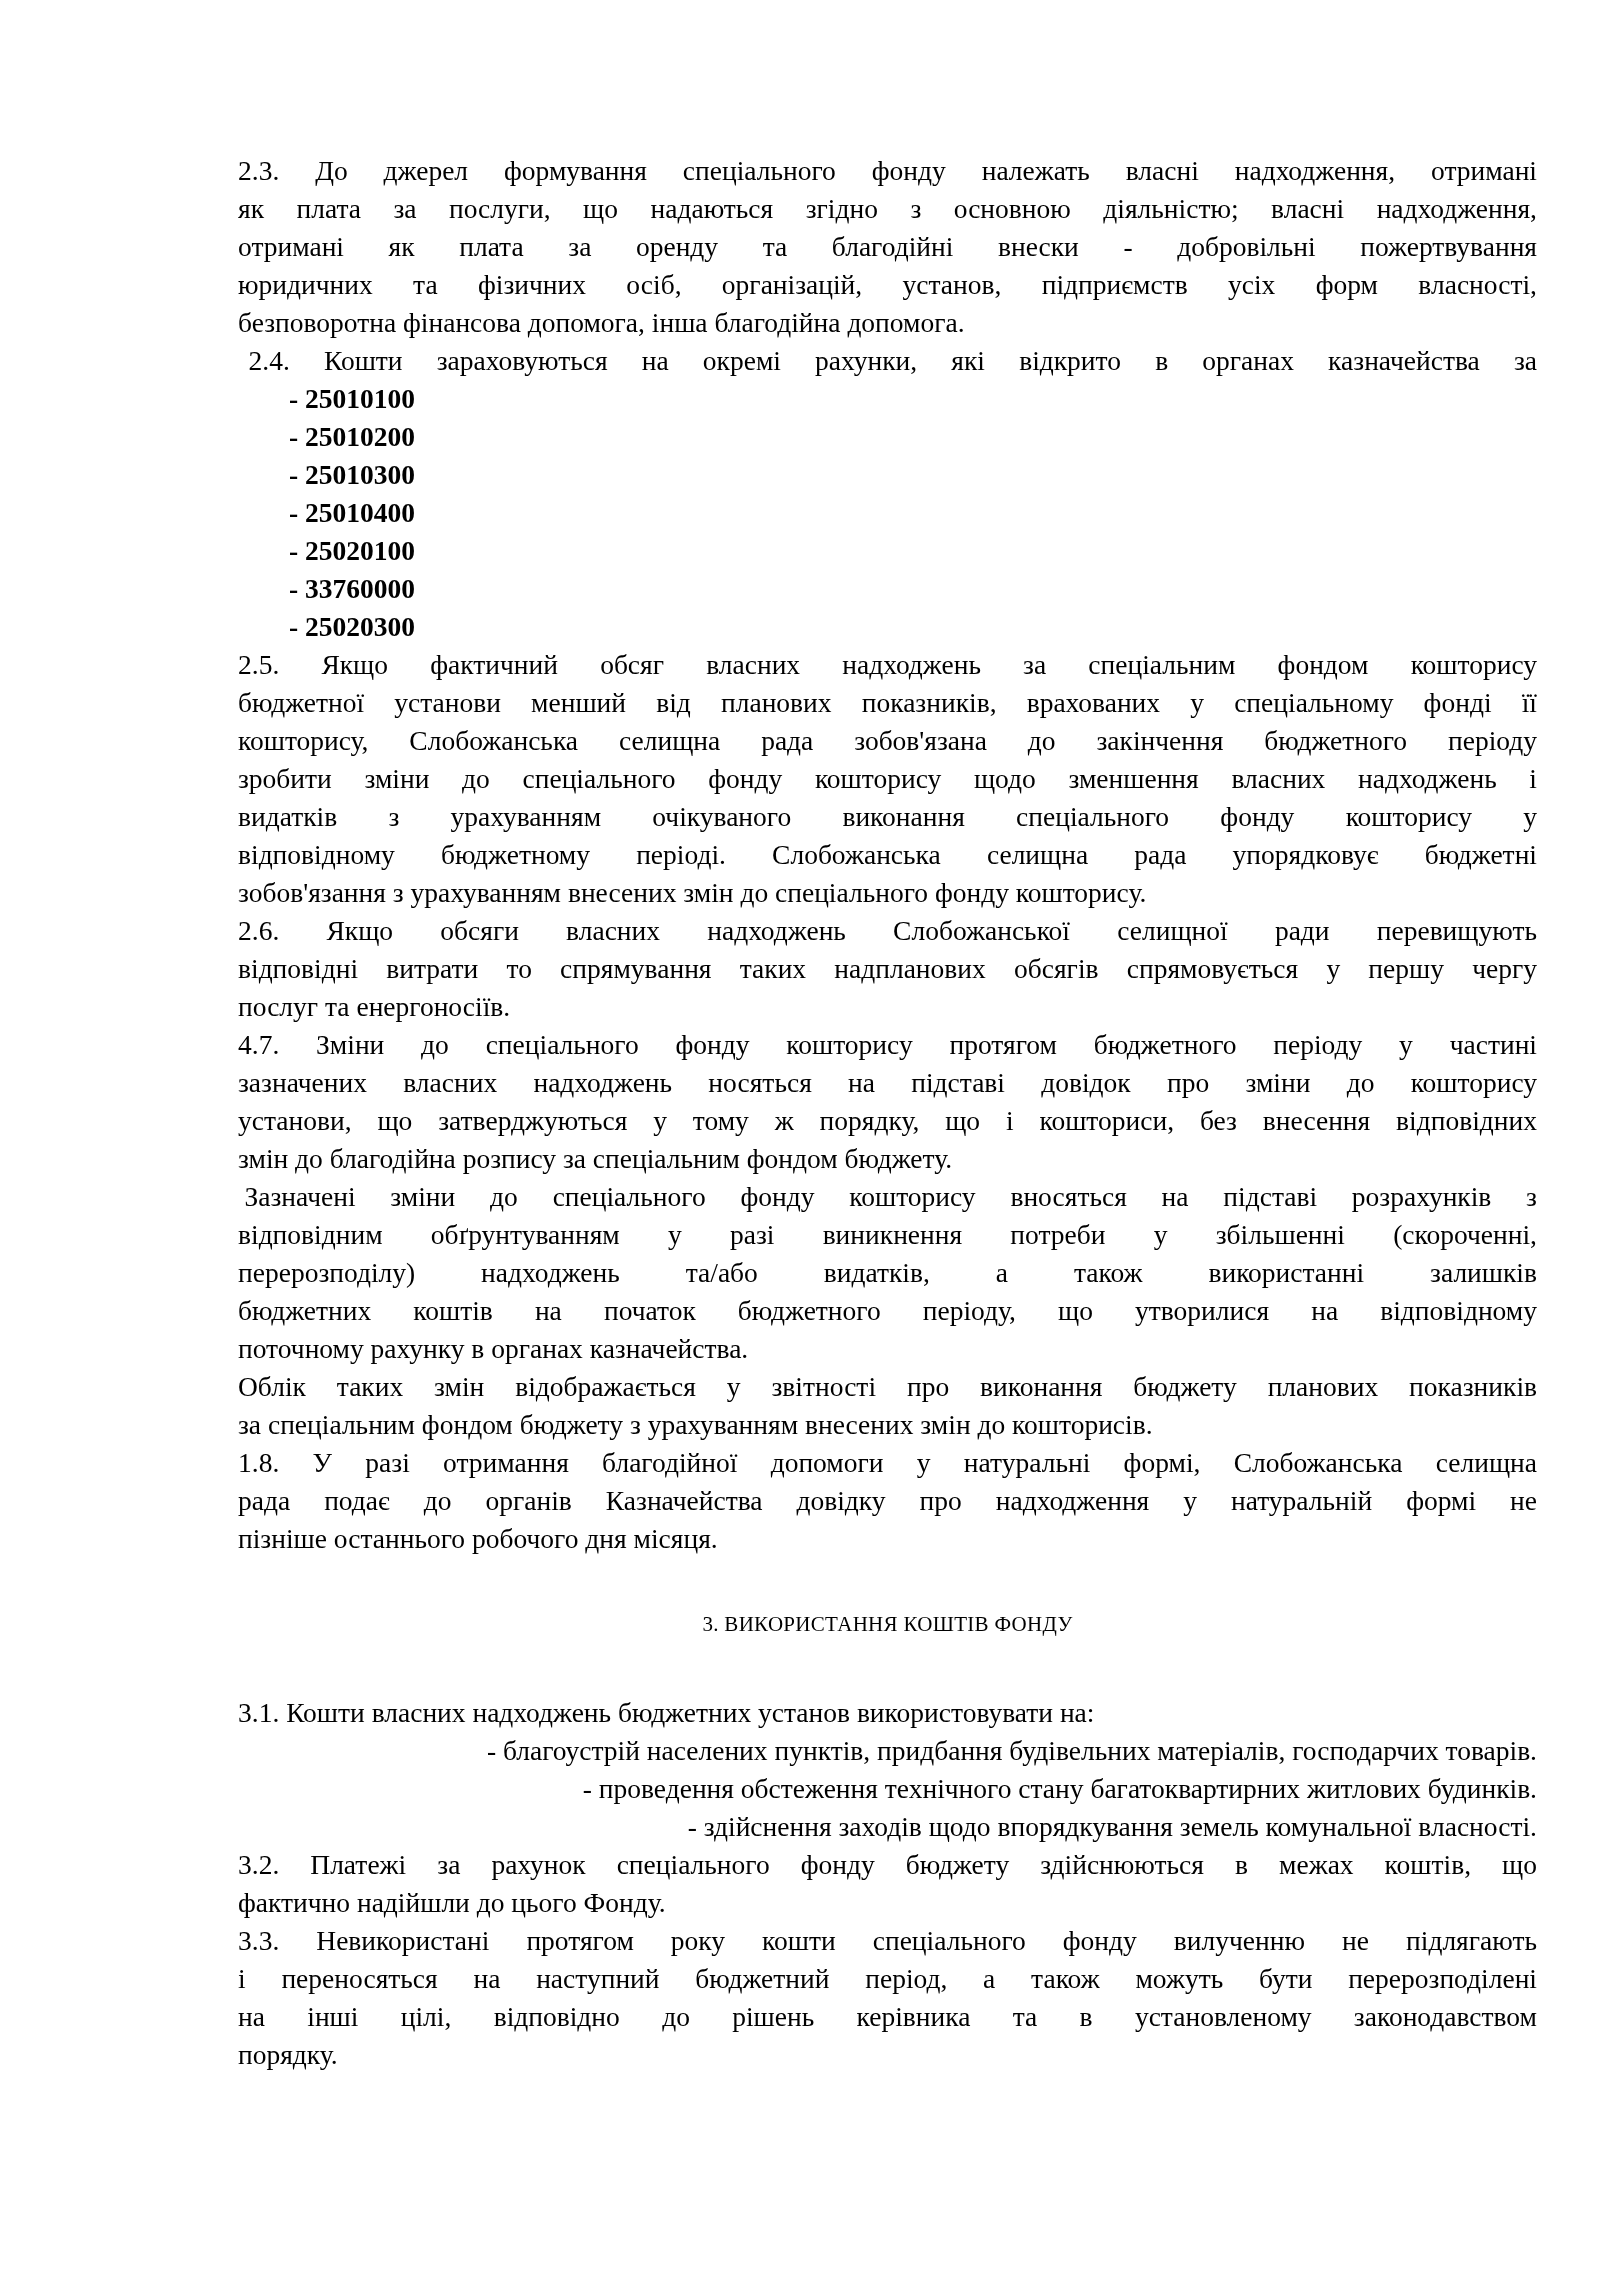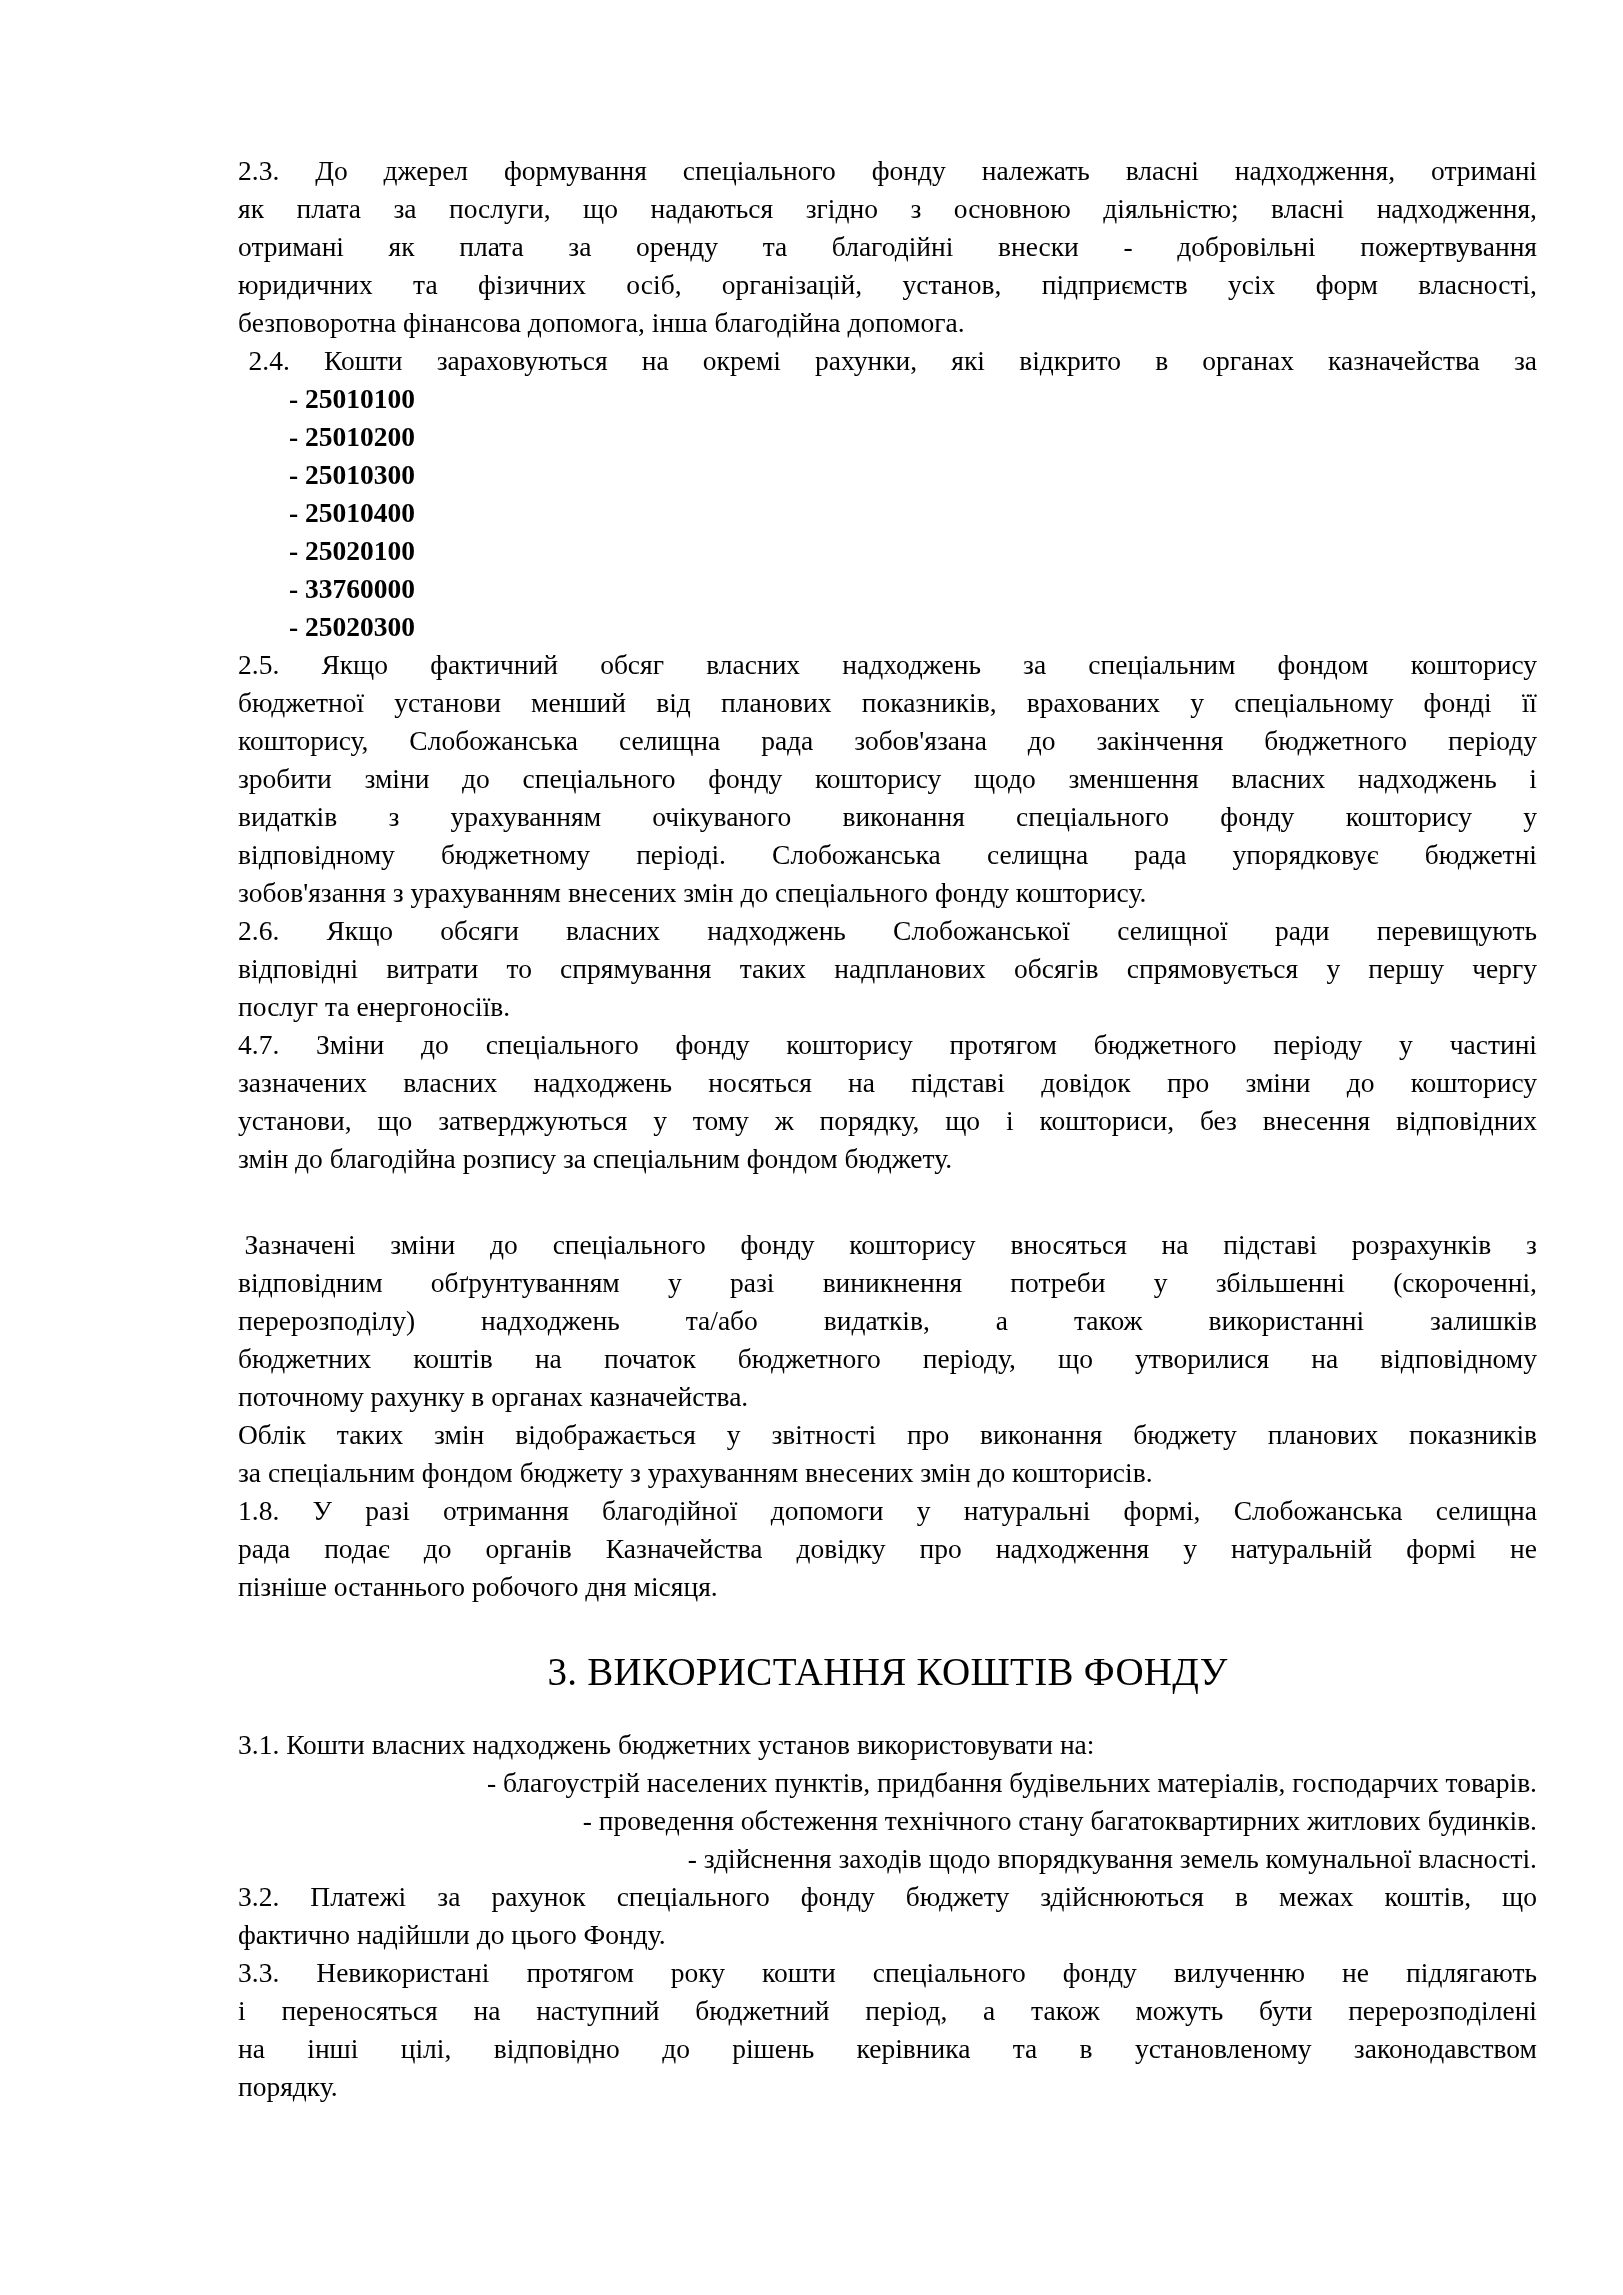--- a/index.html
+++ b/index.html
@@ -36,24 +36,24 @@
   .code-line {
     padding-left: 51px;
     text-align: left;
     font-weight: bold;
   }
   .bullet-line {
     text-align: right;
   }
   .heading {
     text-align: center;
-    font-size: 39px;
+    font-size: 21px;
     line-height: 38px;
     margin-top: 47px;
-    margin-bottom: 35px;
+    margin-bottom: 51px;
     letter-spacing: 0.3px;
   }
 </style>
 </head>
 <body>
 
 <div class="doc-body">
     <div class="para">
       <div class="line just">2.3. До джерел формування спеціального фонду належать власні надходження, отримані</div>
       <div class="line just">як плата за послуги, що надаються згідно з основною діяльністю; власні надходження,</div>
@@ -87,21 +87,21 @@
       <div class="line just">відповідні витрати то спрямування таких надпланових обсягів спрямовується у першу чергу</div>
       <div class="line">послуг та енергоносіїв.</div>
     </div>
     <div class="para">
       <div class="line just">4.7. Зміни до спеціального фонду кошторису протягом бюджетного періоду у частині</div>
       <div class="line just">зазначених власних надходжень носяться на підставі довідок про зміни до кошторису</div>
       <div class="line just">установи, що затверджуються у тому ж порядку, що і кошториси, без внесення відповідних</div>
       <div class="line">змін до благодійна розпису за спеціальним фондом бюджету.</div>
     </div>
     <div class="para">
-      <div class="line just" style="padding-left: 6.5px; margin-top: 48px;">Зазначені зміни до спеціального фонду кошторису вносяться на підставі розрахунків з</div>
+      <div class="line just" style="padding-left: 6.5px;">Зазначені зміни до спеціального фонду кошторису вносяться на підставі розрахунків з</div>
       <div class="line just">відповідним обґрунтуванням у разі виникнення потреби у збільшенні (скороченні,</div>
       <div class="line just">перерозподілу) надходжень та/або видатків, а також використанні залишків</div>
       <div class="line just">бюджетних коштів на початок бюджетного періоду, що утворилися на відповідному</div>
       <div class="line">поточному рахунку в органах казначейства.</div>
     </div>
     <div class="para">
       <div class="line just">Облік таких змін відображається у звітності про виконання бюджету планових показників</div>
       <div class="line">за спеціальним фондом бюджету з урахуванням внесених змін до кошторисів.</div>
     </div>
     <div class="para">

